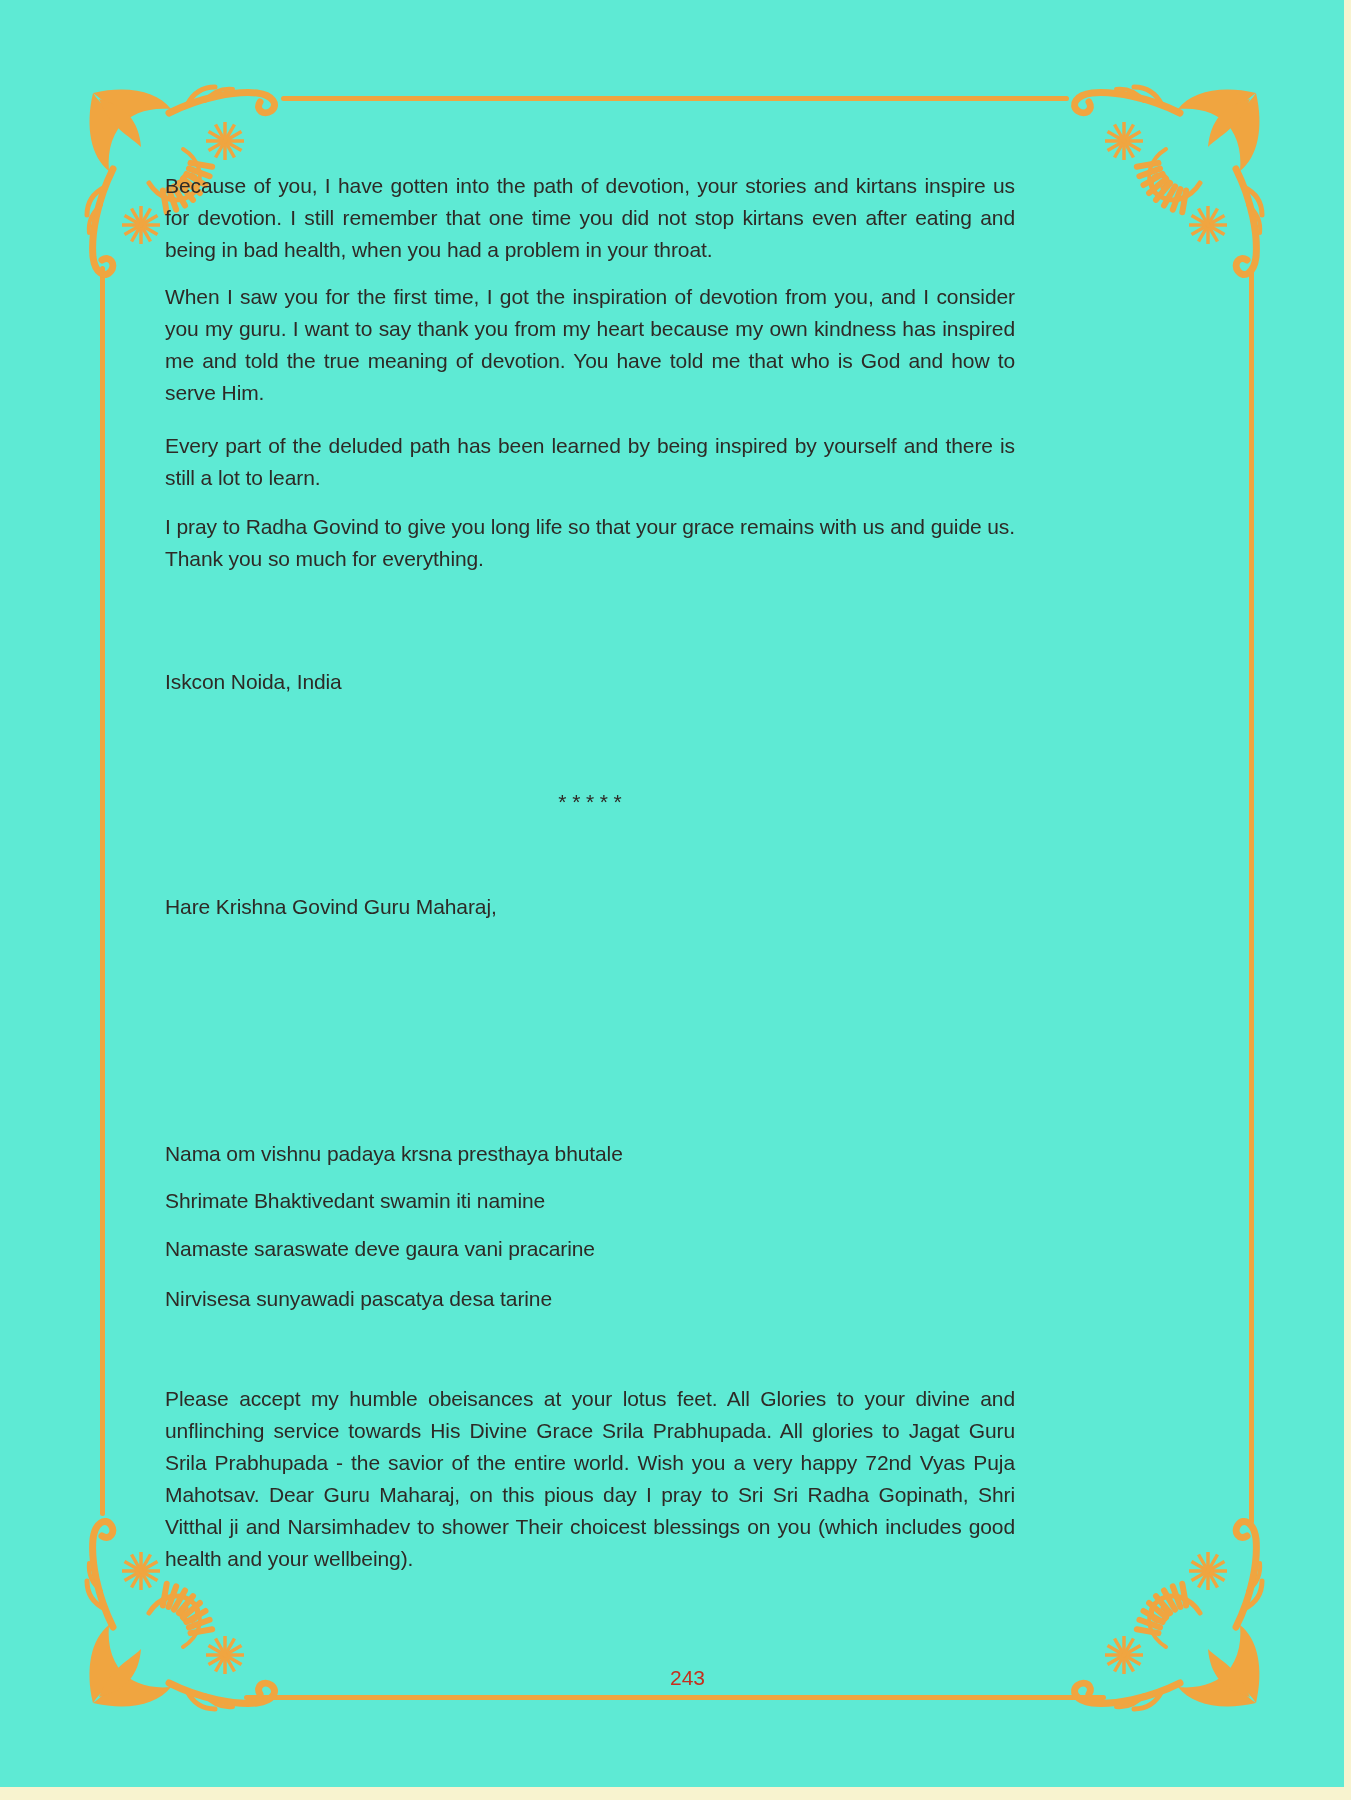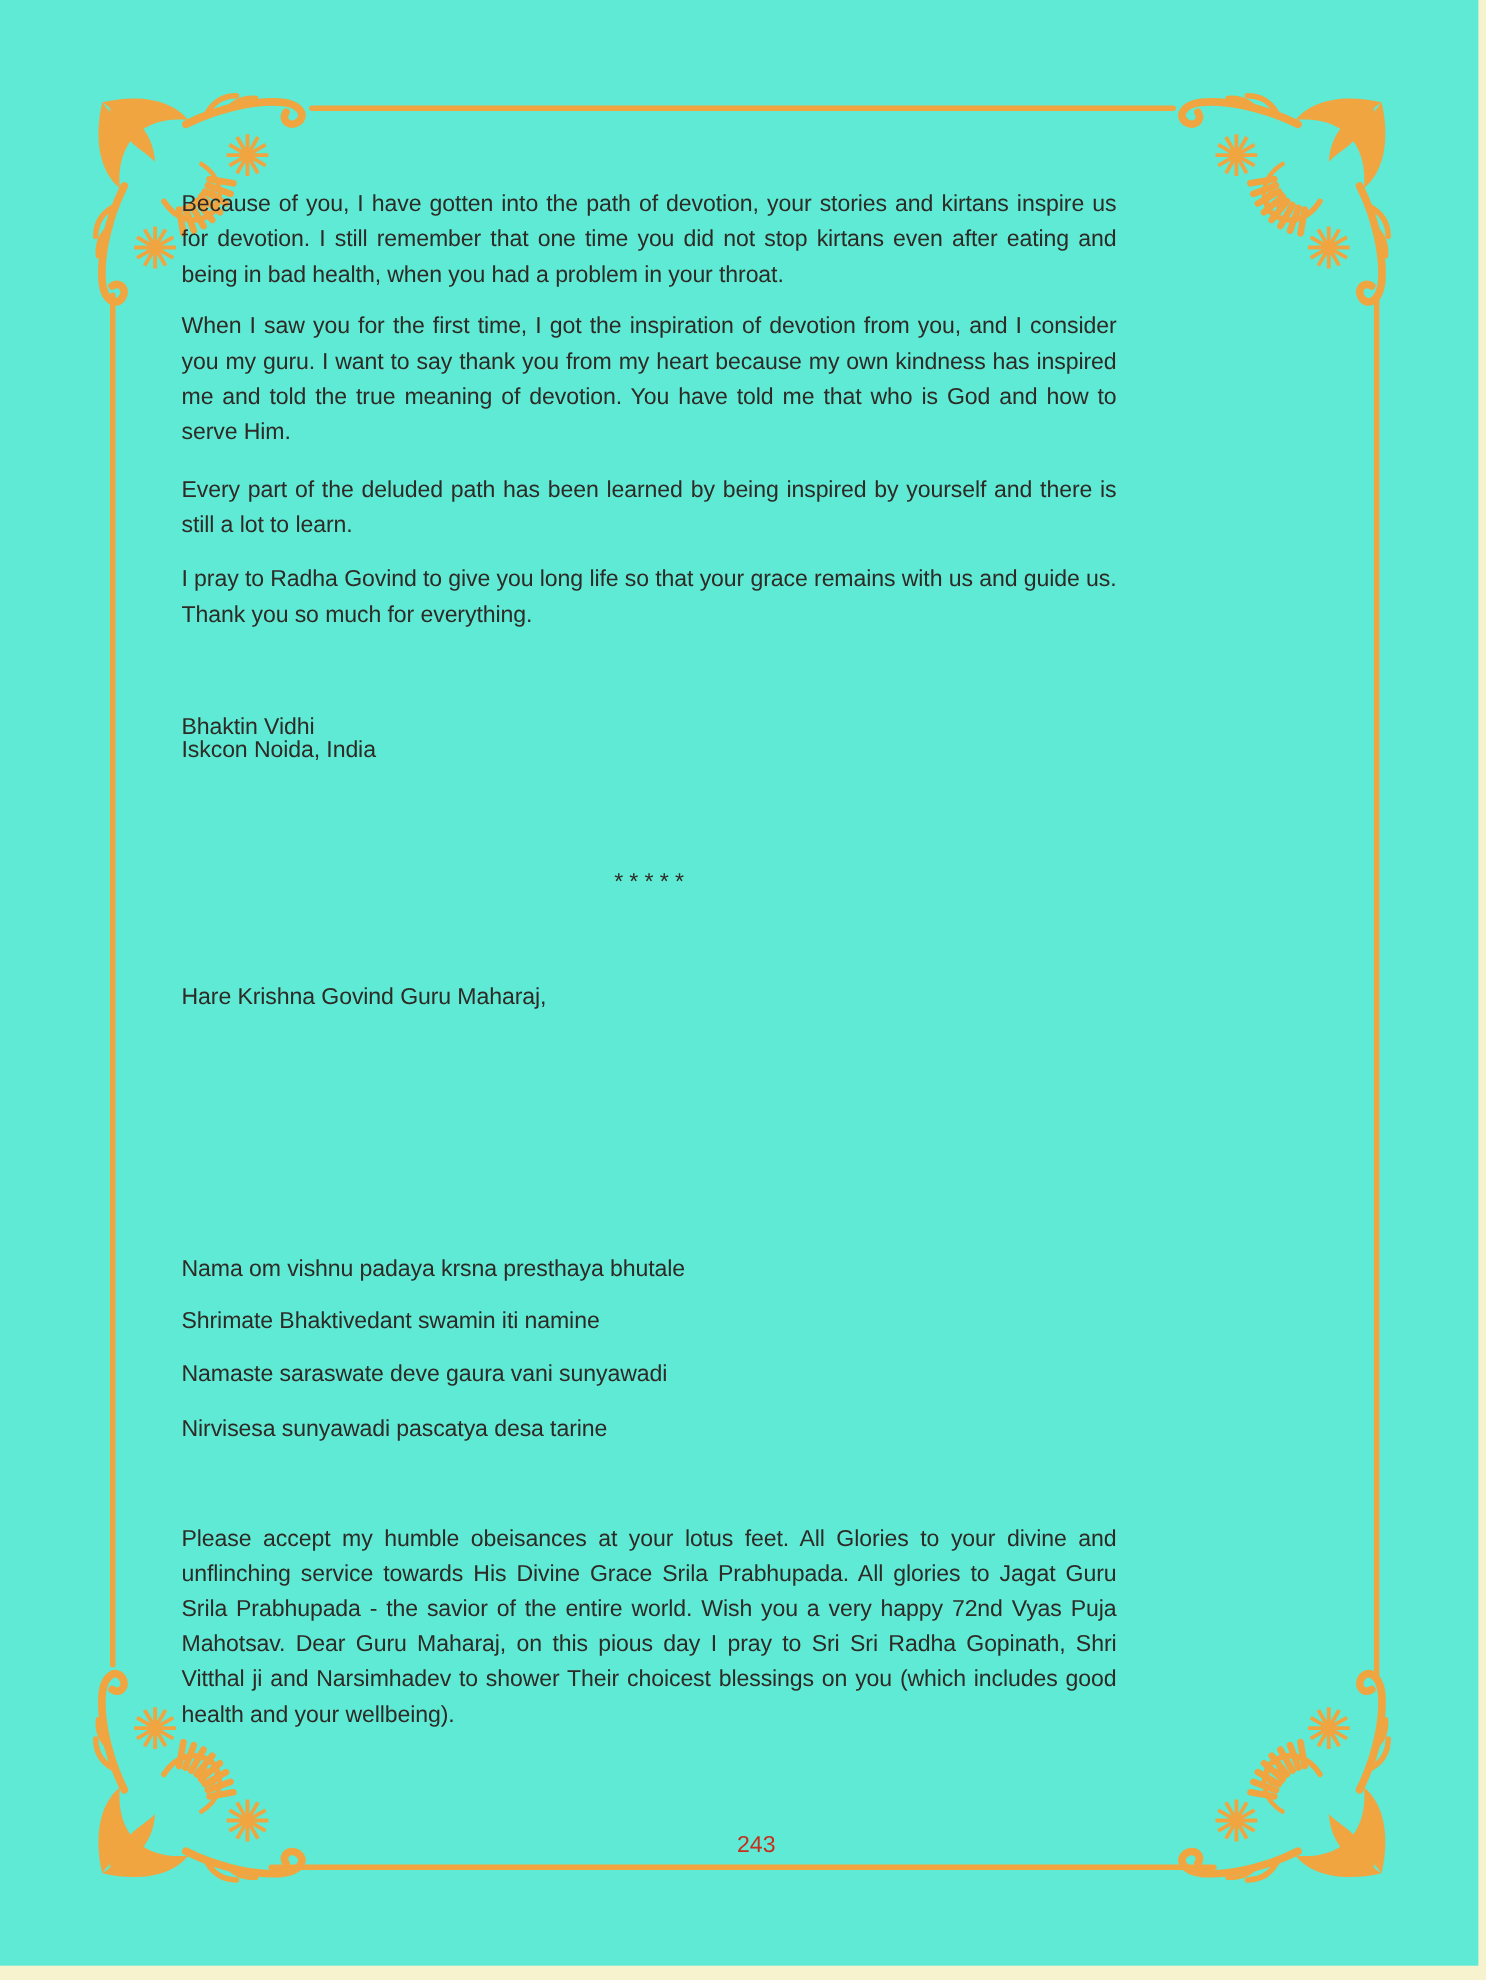--- a/index.html
+++ b/index.html
@@ -119,31 +119,30 @@
     <svg class="corner corner-br">
         <use href="#corner-flourish"></use>
       </svg>
   </div>
 
   <p class="txt just" style="top:149px">Because of you, I have gotten into the path of devotion, your stories and kirtans inspire us for devotion. I still remember that one time you did not stop kirtans even after eating and being in bad health, when you had a problem in your throat.</p>
   <p class="txt just" style="top:260px">When I saw you for the first time, I got the inspiration of devotion from you, and I consider you my guru. I want to say thank you from my heart because my own kindness has inspired me and told the true meaning of devotion. You have told me that who is God and how to serve Him.</p>
   <p class="txt just" style="top:409px">Every part of the deluded path has been learned by being inspired by yourself and there is still a lot to learn.</p>
   <p class="txt just" style="top:490px">I pray to Radha Govind to give you long life so that your grace remains with us and guide us. Thank you so much for everything.</p>
 
-  <p class="txt" style="top:624px">Bhaktin Vidhi</p>
   <p class="txt" style="top:645px">Iskcon Noida, India</p>
 
   <p class="txt center-col" style="top:765px">* * * * *</p>
 
   <p class="txt" style="top:870px">Hare Krishna Govind Guru Maharaj,</p>
 
 
   <p class="txt" style="top:1117px">Nama om vishnu padaya krsna presthaya bhutale</p>
   <p class="txt" style="top:1164px">Shrimate Bhaktivedant swamin iti namine</p>
-  <p class="txt" style="top:1212px">Namaste saraswate deve gaura vani sunyawadi</p>
+  <p class="txt" style="top:1212px">Namaste saraswate deve gaura vani pracarine</p>
   <p class="txt" style="top:1262px">Nirvisesa sunyawadi pascatya desa tarine</p>
 
   <p class="txt just" style="top:1362px">Please accept my humble obeisances at your lotus feet. All Glories to your divine and unflinching service towards His Divine Grace Srila Prabhupada. All glories to Jagat Guru Srila Prabhupada - the savior of the entire world. Wish you a very happy 72nd Vyas Puja Mahotsav. Dear Guru Maharaj, on this pious day I pray to Sri Sri Radha Gopinath, Shri Vitthal ji and Narsimhadev to shower Their choicest blessings on you (which includes good health and your wellbeing).</p>
 
   <div class="page-number">243</div>
 
   <div class="edge-right"></div>
   <div class="edge-bottom"></div>
 </div>
 

